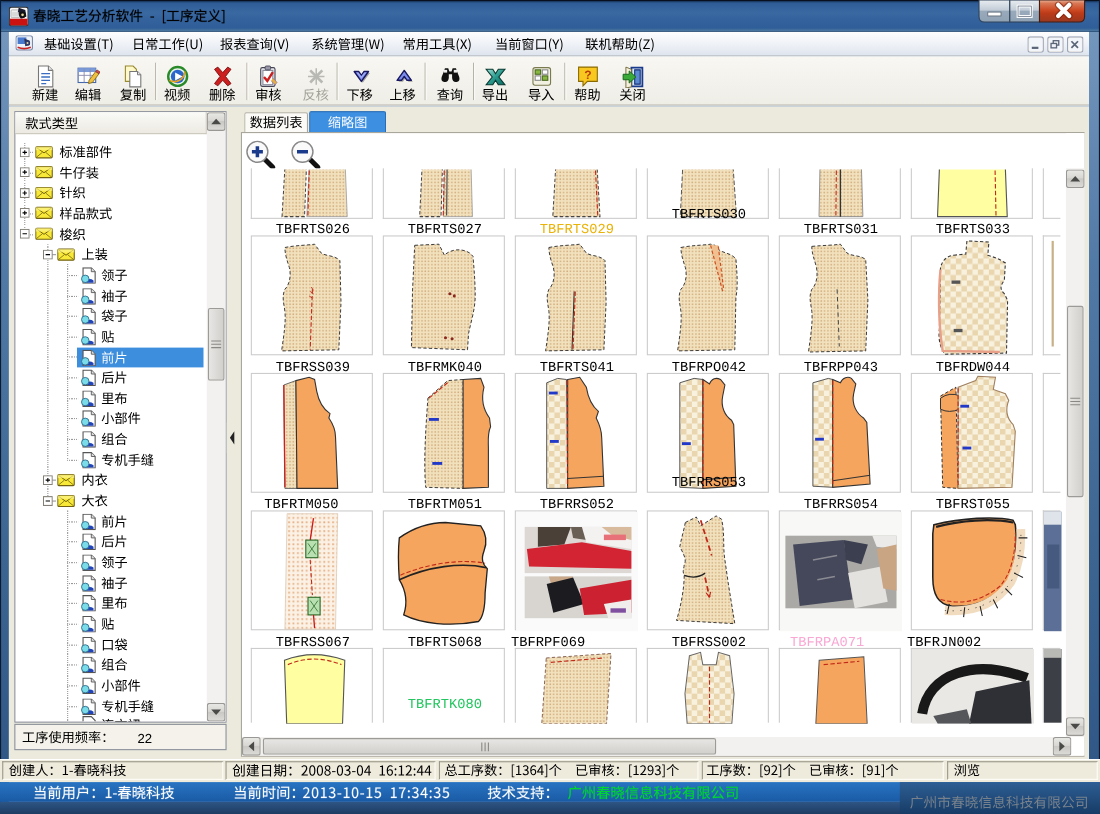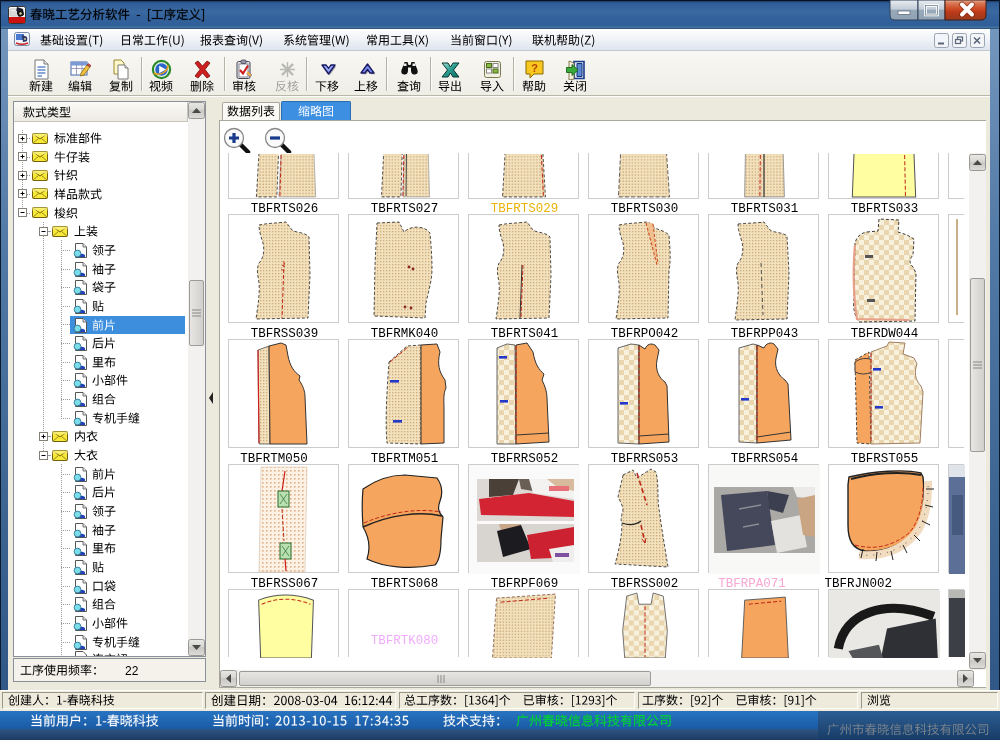--- a/index.html
+++ b/index.html
@@ -1109,42 +1109,42 @@
     <rect x="3" y="30" width="11" height="40" fill="#46597e"></rect>
   </svg>
 <div style="position:absolute;left:948px;top:589px;width:16px;height:68px;border:1px solid #ccc;border-right:none;border-bottom:none;background:#fff"></div>
 <svg style="position:absolute;left:949px;top:590px" width="16" height="68">
     <rect width="17" height="67" fill="#3c3f45"></rect>
     <rect width="17" height="8" fill="#b8b8b4"></rect>
   </svg>
 <div style="position:absolute;left:224.5px;top:202px;width:120px;text-align:center;font:12.5px 'Liberation Mono';color:#000">TBFRTS026</div>
 <div style="position:absolute;left:344.5px;top:202px;width:120px;text-align:center;font:12.5px 'Liberation Mono';color:#000">TBFRTS027</div>
 <div style="position:absolute;left:464.5px;top:202px;width:120px;text-align:center;font:12.5px 'Liberation Mono';color:#eab308">TBFRTS029</div>
-<div style="position:absolute;left:584.5px;top:202px;width:120px;text-align:center;font:12.5px 'Liberation Mono';color:#000">TBFRTS030</div>
+<div style="position:absolute;left:584.5px;top:188px;width:120px;text-align:center;font:12.5px 'Liberation Mono';color:#000">TBFRTS030</div>
 <div style="position:absolute;left:704.5px;top:202px;width:120px;text-align:center;font:12.5px 'Liberation Mono';color:#000">TBFRTS031</div>
 <div style="position:absolute;left:824.5px;top:202px;width:120px;text-align:center;font:12.5px 'Liberation Mono';color:#000">TBFRTS033</div>
 <div style="position:absolute;left:224.5px;top:327px;width:120px;text-align:center;font:12.5px 'Liberation Mono';color:#000">TBFRSS039</div>
 <div style="position:absolute;left:344.5px;top:327px;width:120px;text-align:center;font:12.5px 'Liberation Mono';color:#000">TBFRMK040</div>
 <div style="position:absolute;left:464.5px;top:327px;width:120px;text-align:center;font:12.5px 'Liberation Mono';color:#000">TBFRTS041</div>
 <div style="position:absolute;left:584.5px;top:327px;width:120px;text-align:center;font:12.5px 'Liberation Mono';color:#000">TBFRPO042</div>
 <div style="position:absolute;left:704.5px;top:327px;width:120px;text-align:center;font:12.5px 'Liberation Mono';color:#000">TBFRPP043</div>
 <div style="position:absolute;left:824.5px;top:327px;width:120px;text-align:center;font:12.5px 'Liberation Mono';color:#000">TBFRDW044</div>
 <div style="position:absolute;left:214px;top:452px;width:120px;text-align:center;font:12.5px 'Liberation Mono';color:#000">TBFRTM050</div>
 <div style="position:absolute;left:344.5px;top:452px;width:120px;text-align:center;font:12.5px 'Liberation Mono';color:#000">TBFRTM051</div>
 <div style="position:absolute;left:464.5px;top:452px;width:120px;text-align:center;font:12.5px 'Liberation Mono';color:#000">TBFRRS052</div>
-<div style="position:absolute;left:584.5px;top:452px;width:120px;text-align:center;font:12.5px 'Liberation Mono';color:#000">TBFRRS053</div>
+<div style="position:absolute;left:584.5px;top:432px;width:120px;text-align:center;font:12.5px 'Liberation Mono';color:#000">TBFRRS053</div>
 <div style="position:absolute;left:704.5px;top:452px;width:120px;text-align:center;font:12.5px 'Liberation Mono';color:#000">TBFRRS054</div>
 <div style="position:absolute;left:824.5px;top:452px;width:120px;text-align:center;font:12.5px 'Liberation Mono';color:#000">TBFRST055</div>
 <div style="position:absolute;left:224.5px;top:577px;width:120px;text-align:center;font:12.5px 'Liberation Mono';color:#000">TBFRSS067</div>
 <div style="position:absolute;left:344.5px;top:577px;width:120px;text-align:center;font:12.5px 'Liberation Mono';color:#000">TBFRTS068</div>
-<div style="position:absolute;left:464.5px;top:577px;width:120px;text-align:center;font:12.5px 'Liberation Mono';color:#000">TBFRPF069</div>
+<div style="position:absolute;left:464.5px;top:577px;width:120px;text-align:left;font:12.5px 'Liberation Mono';color:#000">TBFRPF069</div>
 <div style="position:absolute;left:584.5px;top:577px;width:120px;text-align:center;font:12.5px 'Liberation Mono';color:#000">TBFRSS002</div>
 <div style="position:absolute;left:692px;top:577px;width:120px;text-align:center;font:12.5px 'Liberation Mono';color:#f9a8d4">TBFRPA071</div>
 <div style="position:absolute;left:824.5px;top:577px;width:120px;text-align:left;font:12.5px 'Liberation Mono';color:#000">TBFRJN002</div>
-<div style="position:absolute;left:344.5px;top:634px;width:120px;text-align:center;font:12.5px 'Liberation Mono';color:#f0abfc">TBFRTK080</div>
+<div style="position:absolute;left:344.5px;top:634px;width:120px;text-align:center;font:12.5px 'Liberation Mono';color:#22c55e">TBFRTK080</div>
 <div style="position:absolute;left:969px;top:121px;width:17px;height:566px;background:#fff"></div>
 <div style="position:absolute;left:969px;top:153px;width:17px;height:517px;background:#f2f1ef"></div>
 <svg style="position:absolute;left:969px;top:154px;" width="17" height="17">
     <rect x="0.5" y="0.5" width="16" height="16" rx="2" fill="url(#btn)" stroke="#9a9894"></rect>
     <path d="M8.5,6 L13,11 L4,11 Z" fill="#4a4a48" transform="translate(0.0,0.0)"></path>
   </svg>
 <svg style="position:absolute;left:969px;top:652px;" width="17" height="17">
     <rect x="0.5" y="0.5" width="16" height="16" rx="2" fill="url(#btn)" stroke="#9a9894"></rect>
     <path d="M8.5,11 L4,6 L13,6 Z" fill="#4a4a48" transform="translate(0.0,0.0)"></path>
   </svg>

